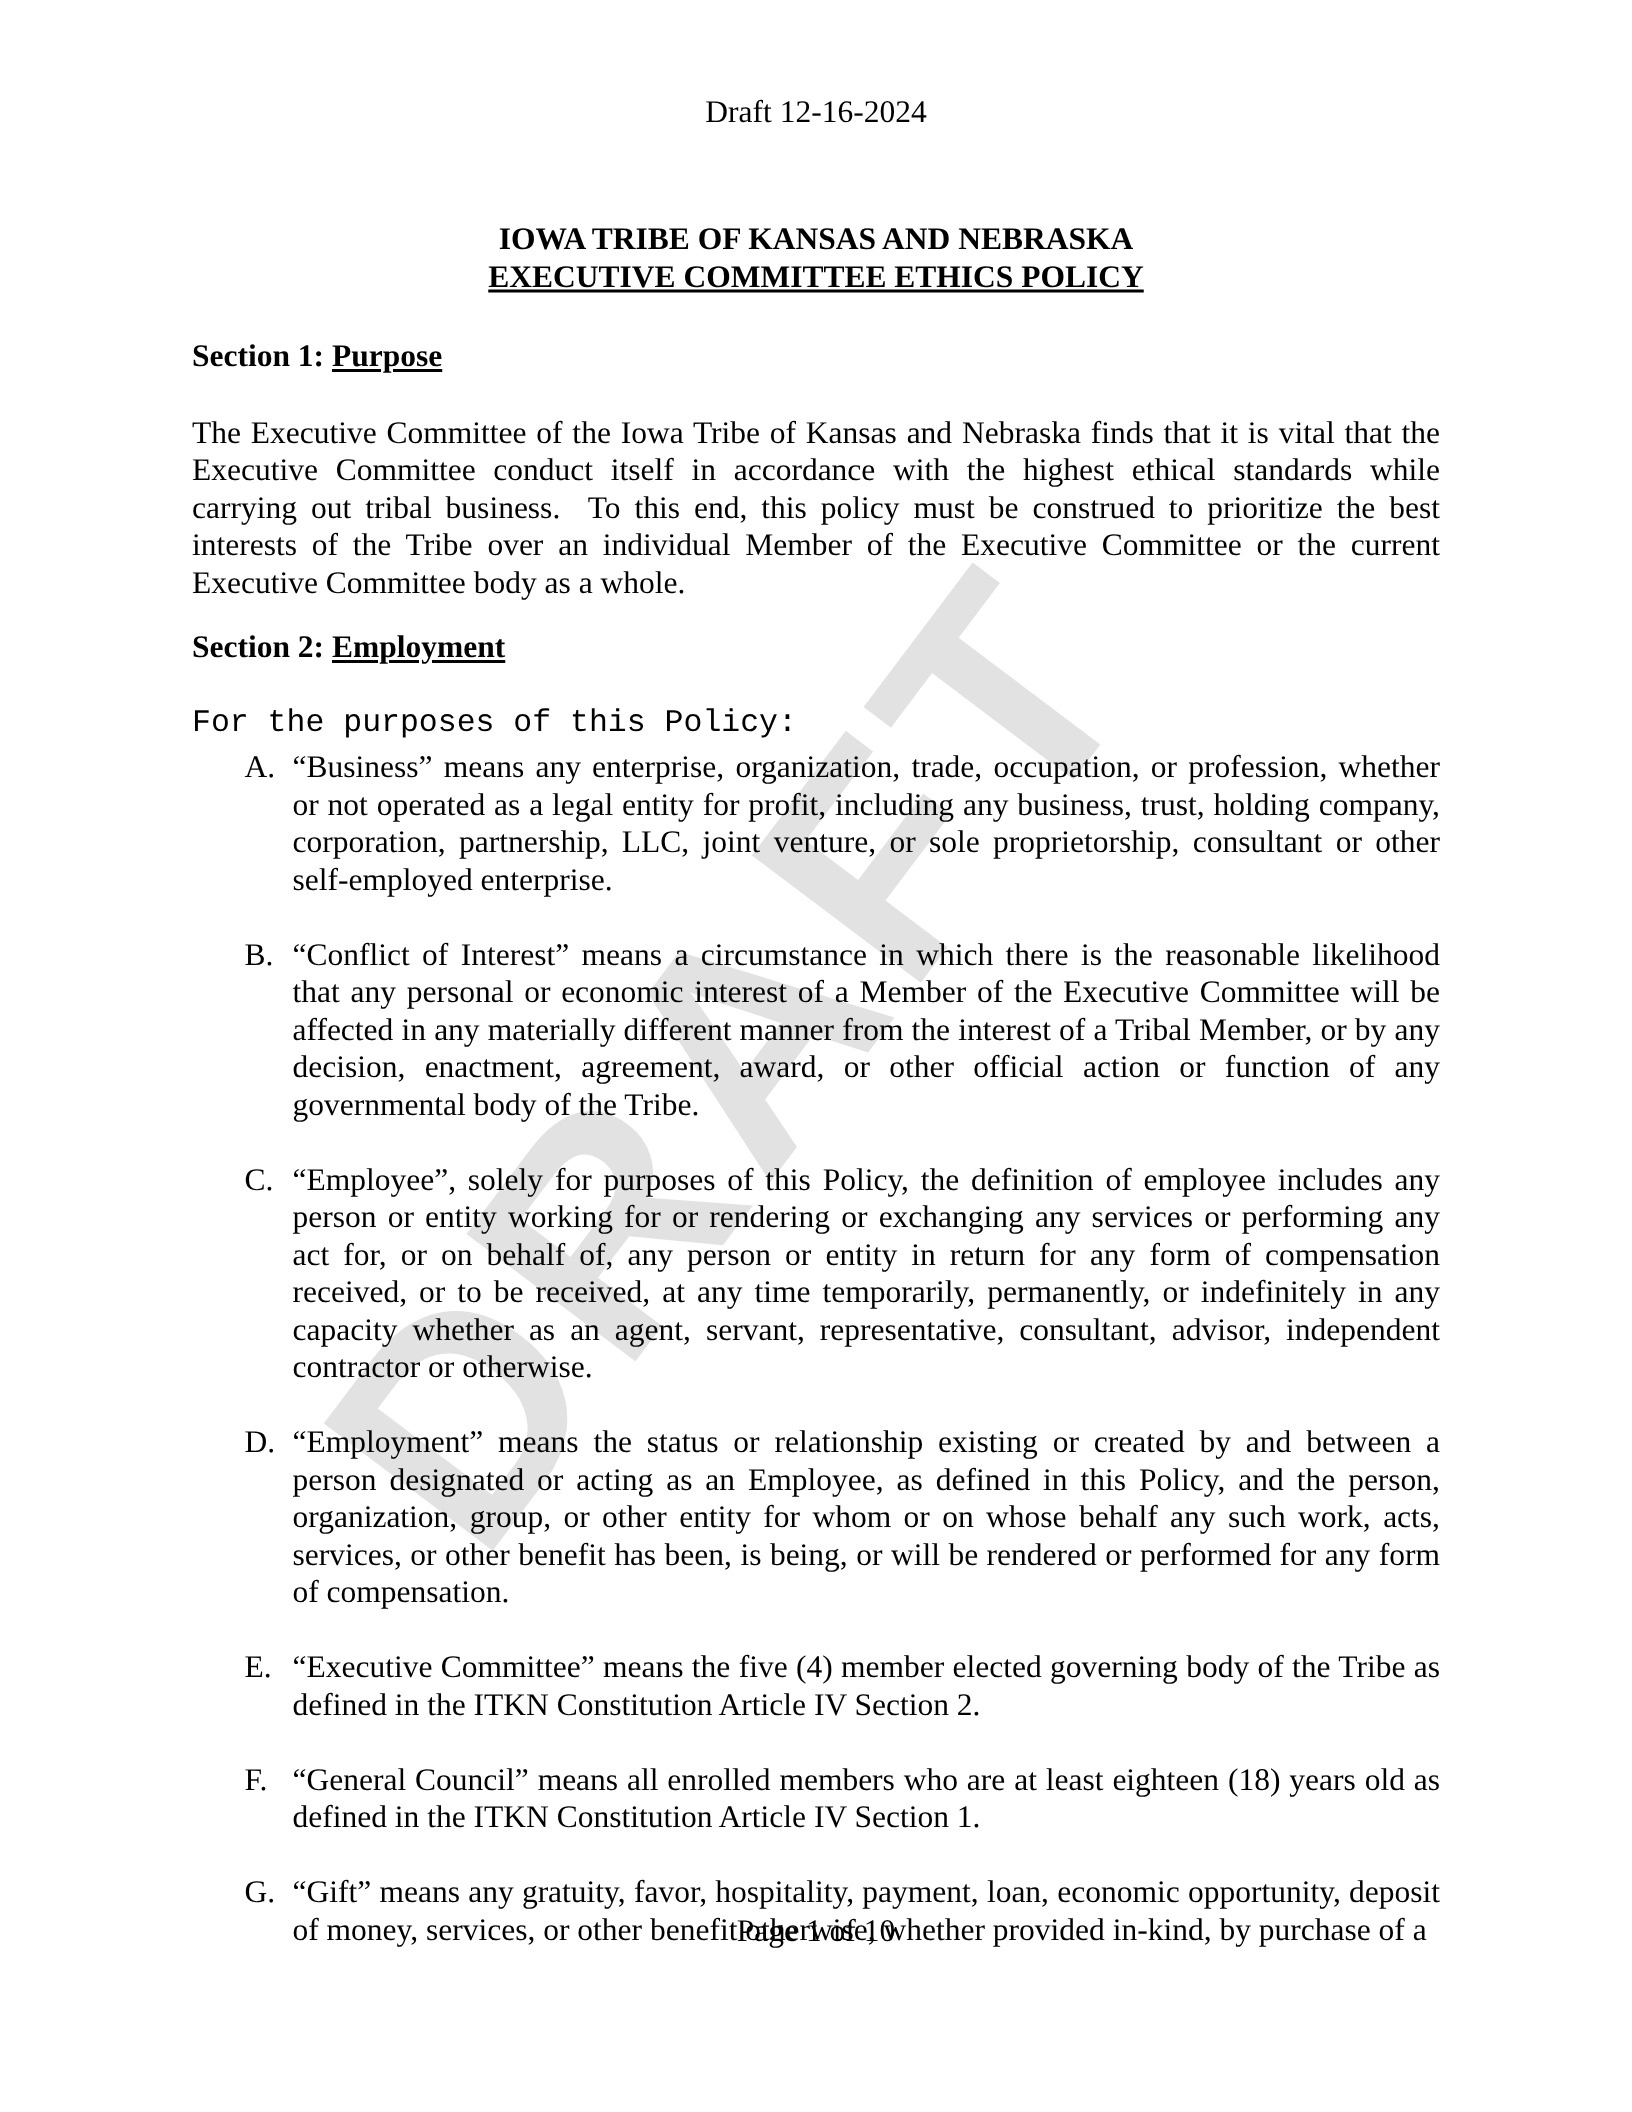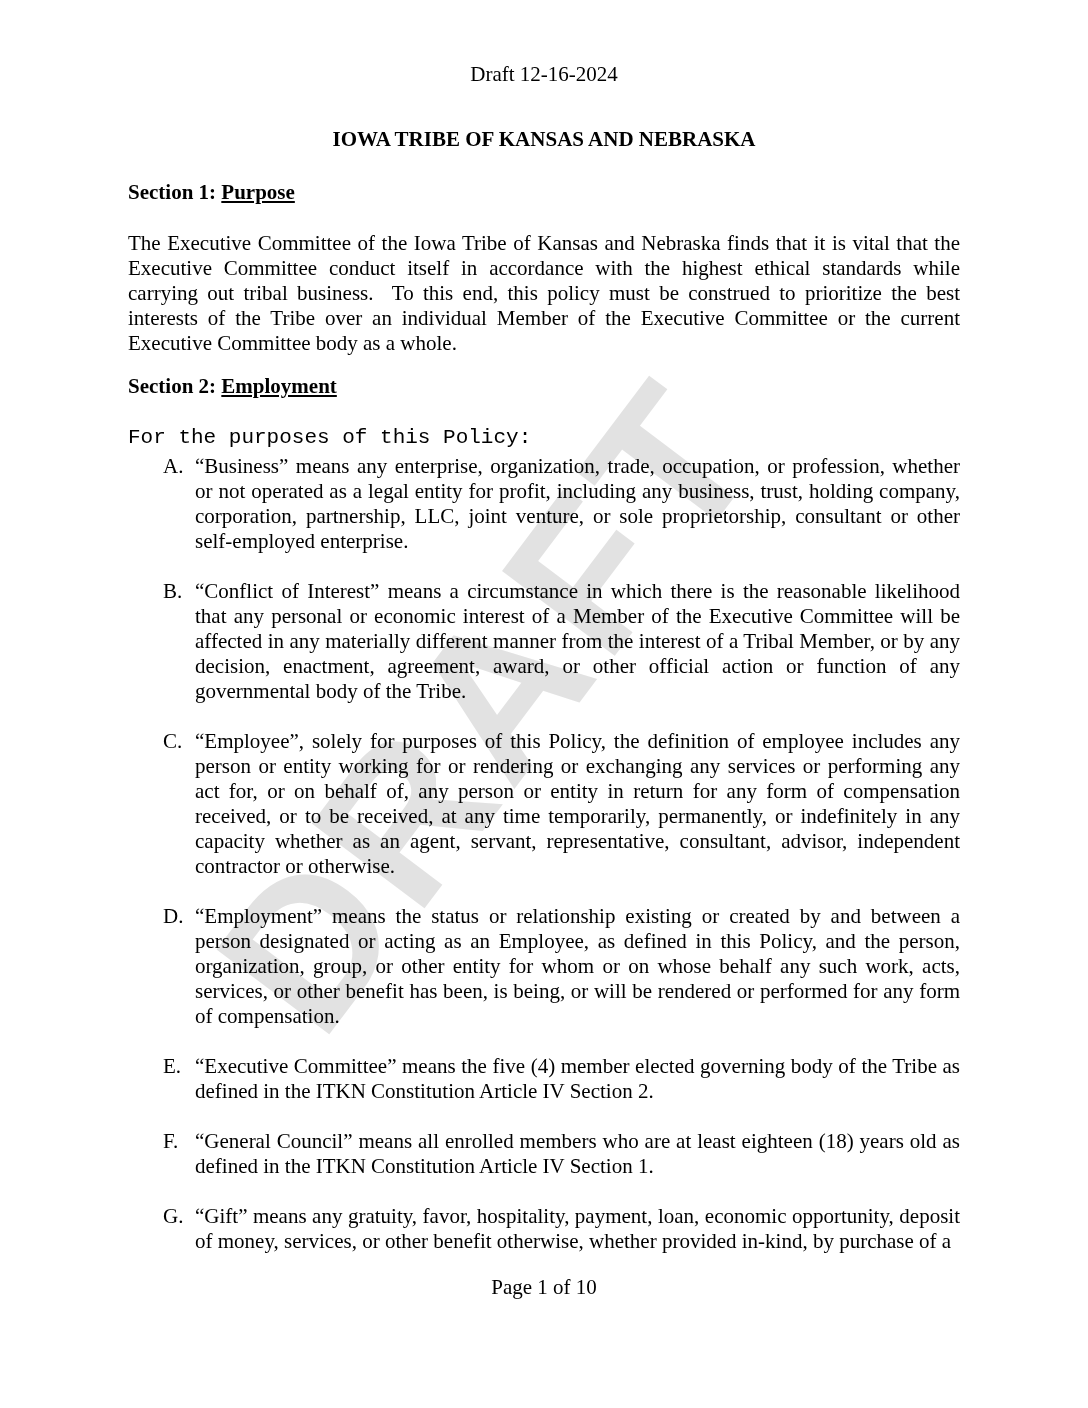--- a/index.html
+++ b/index.html
@@ -32,21 +32,21 @@
     z-index: 0;
     user-select: none;
   }
   .content {
     position: relative;
     z-index: 1;
     padding: 62px 128px 0 128px;
   }
   .draft-date {
     text-align: center;
-    margin-bottom: 40px;
+    margin-bottom: 60px;
   }
   .doc-title {
     text-align: center;
     font-weight: bold;
     margin-bottom: 28px;
   }
   .underline {
     text-decoration: underline;
   }
   .section-heading {
@@ -87,20 +87,21 @@
 <div class="page">
 
   <div class="watermark">DRAFT</div>
 
   <div class="content">
 
     <div class="draft-date">Draft 12-16-2024</div>
 
     <div class="doc-title">
       <div>IOWA TRIBE OF KANSAS AND NEBRASKA</div>
+      <div class="underline">EXECUTIVE COMMITTEE ETHICS POLICY</div>
     </div>
 
     <div class="section-heading"><span>Section 1:</span> <span class="underline">Purpose</span></div>
 
     <div class="body-para">The Executive Committee of the Iowa Tribe of Kansas and Nebraska finds that it is vital that the Executive Committee conduct itself in accordance with the highest ethical standards while carrying out tribal business.&nbsp; To this end, this policy must be construed to prioritize the best interests of the Tribe over an individual Member of the Executive Committee or the current Executive Committee body as a whole.</div>
 
     <div class="section-heading"><span>Section 2:</span> <span class="underline">Employment</span></div>
 
     <div class="intro-line">For the purposes of this Policy:</div>
 

